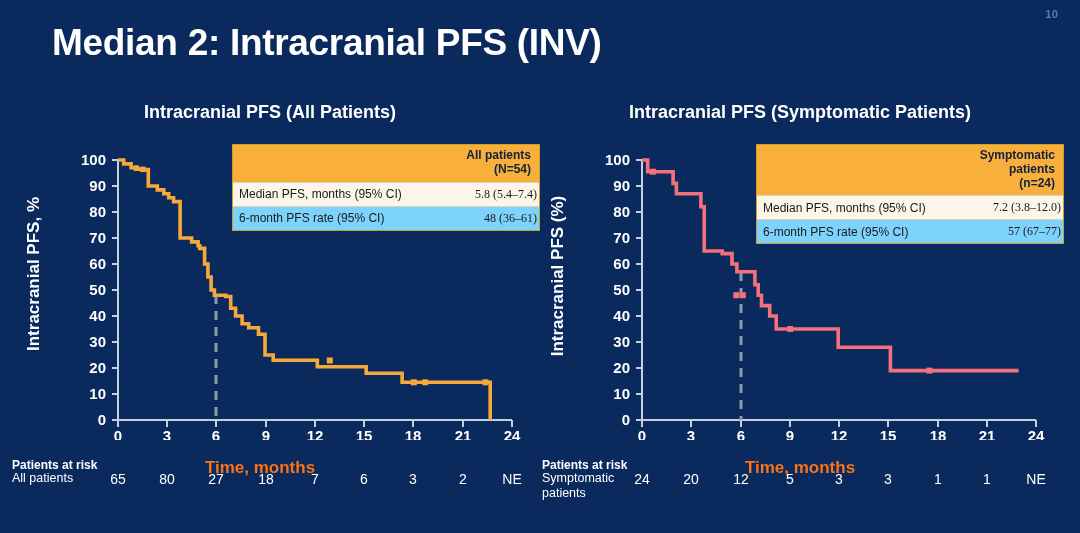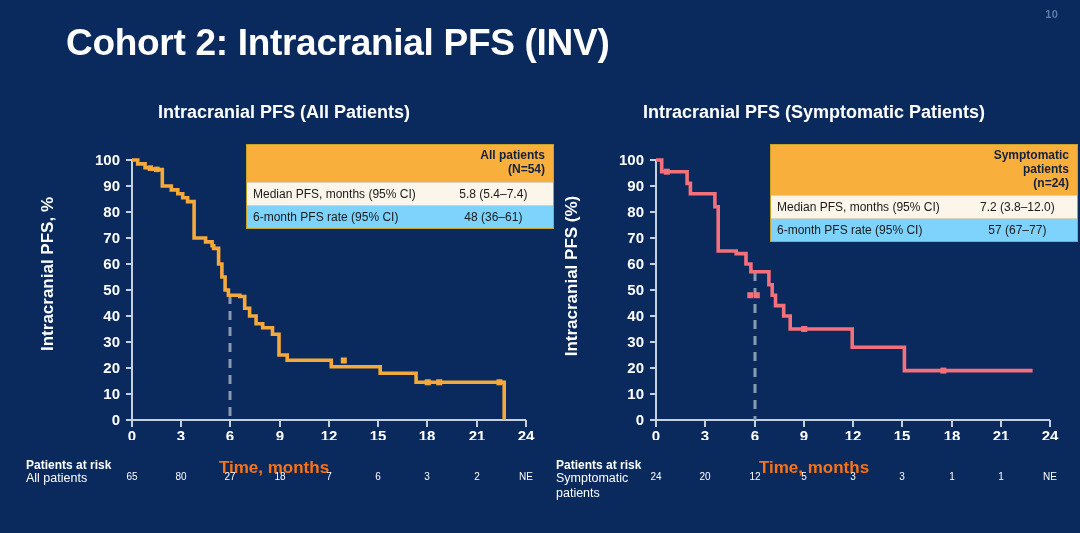--- a/index.html
+++ b/index.html
@@ -12,21 +12,20 @@
     background: #0a2a5e;
     font-family: "Liberation Sans", sans-serif;
     color: #ffffff;
     overflow: hidden;
     position: relative;
   }
   #slide {
     position: absolute;
     inset: 0;
     background: #0a2a5e;
-    margin-left: 14px;
   }
   #page-number {
     position: absolute;
     top: 8px;
     right: 22px;
     font-size: 11px;
     font-weight: bold;
     color: #5d7ba6;
     letter-spacing: 0.2px;
   }
@@ -142,21 +141,21 @@
   }
   .stats-table td {
     color: #1a1a1a;
     padding: 4px 6px;
     font-size: 12px;
     white-space: nowrap;
     border-top: 1px solid #d9d2bd;
   }
   .stats-table tr.row-a td { background: #fbf6e9; }
   .stats-table tr.row-b td { background: #7dd3fc; }
-  .stats-table td.val { text-align: center; padding-right: 9px; }
+  .stats-table td.val { text-align: right; padding-right: 2px; font-family: Liberation Serif, serif; }
 
   
   .risk-block {
     position: absolute;
     top: 358px;
     left: 0;
     width: 540px;
     height: 70px;
     font-size: 12px;
   }
@@ -176,34 +175,34 @@
     top: 17px;
     font-size: 12.5px;
     color: #ffffff;
     line-height: 1.2;
     white-space: pre-line;
     width: 110px;
   }
   .risk-val {
     position: absolute;
     top: 17px;
-    font-size: 10px;
+    font-size: 14px;
     color: #ffffff;
     text-align: center;
     width: 30px;
   }
 </style>
 </head>
 <body>
 
 <div id="slide">
 
   <div id="page-number">10</div>
 
-  <div id="slide-title">Cohort 2: Intracranial PFS (INV)</div>
+  <div id="slide-title">Median 2: Intracranial PFS (INV)</div>
 
   <div class="panel left">
 
     <div class="panel-title">Intracranial PFS (All Patients)</div>
 
     <div class="plot-wrap">
       <div class="y-axis-title">Intracranial PFS, %</div>
 
       <svg class="km" width="540" height="300" viewBox="0 0 540 300">
 

